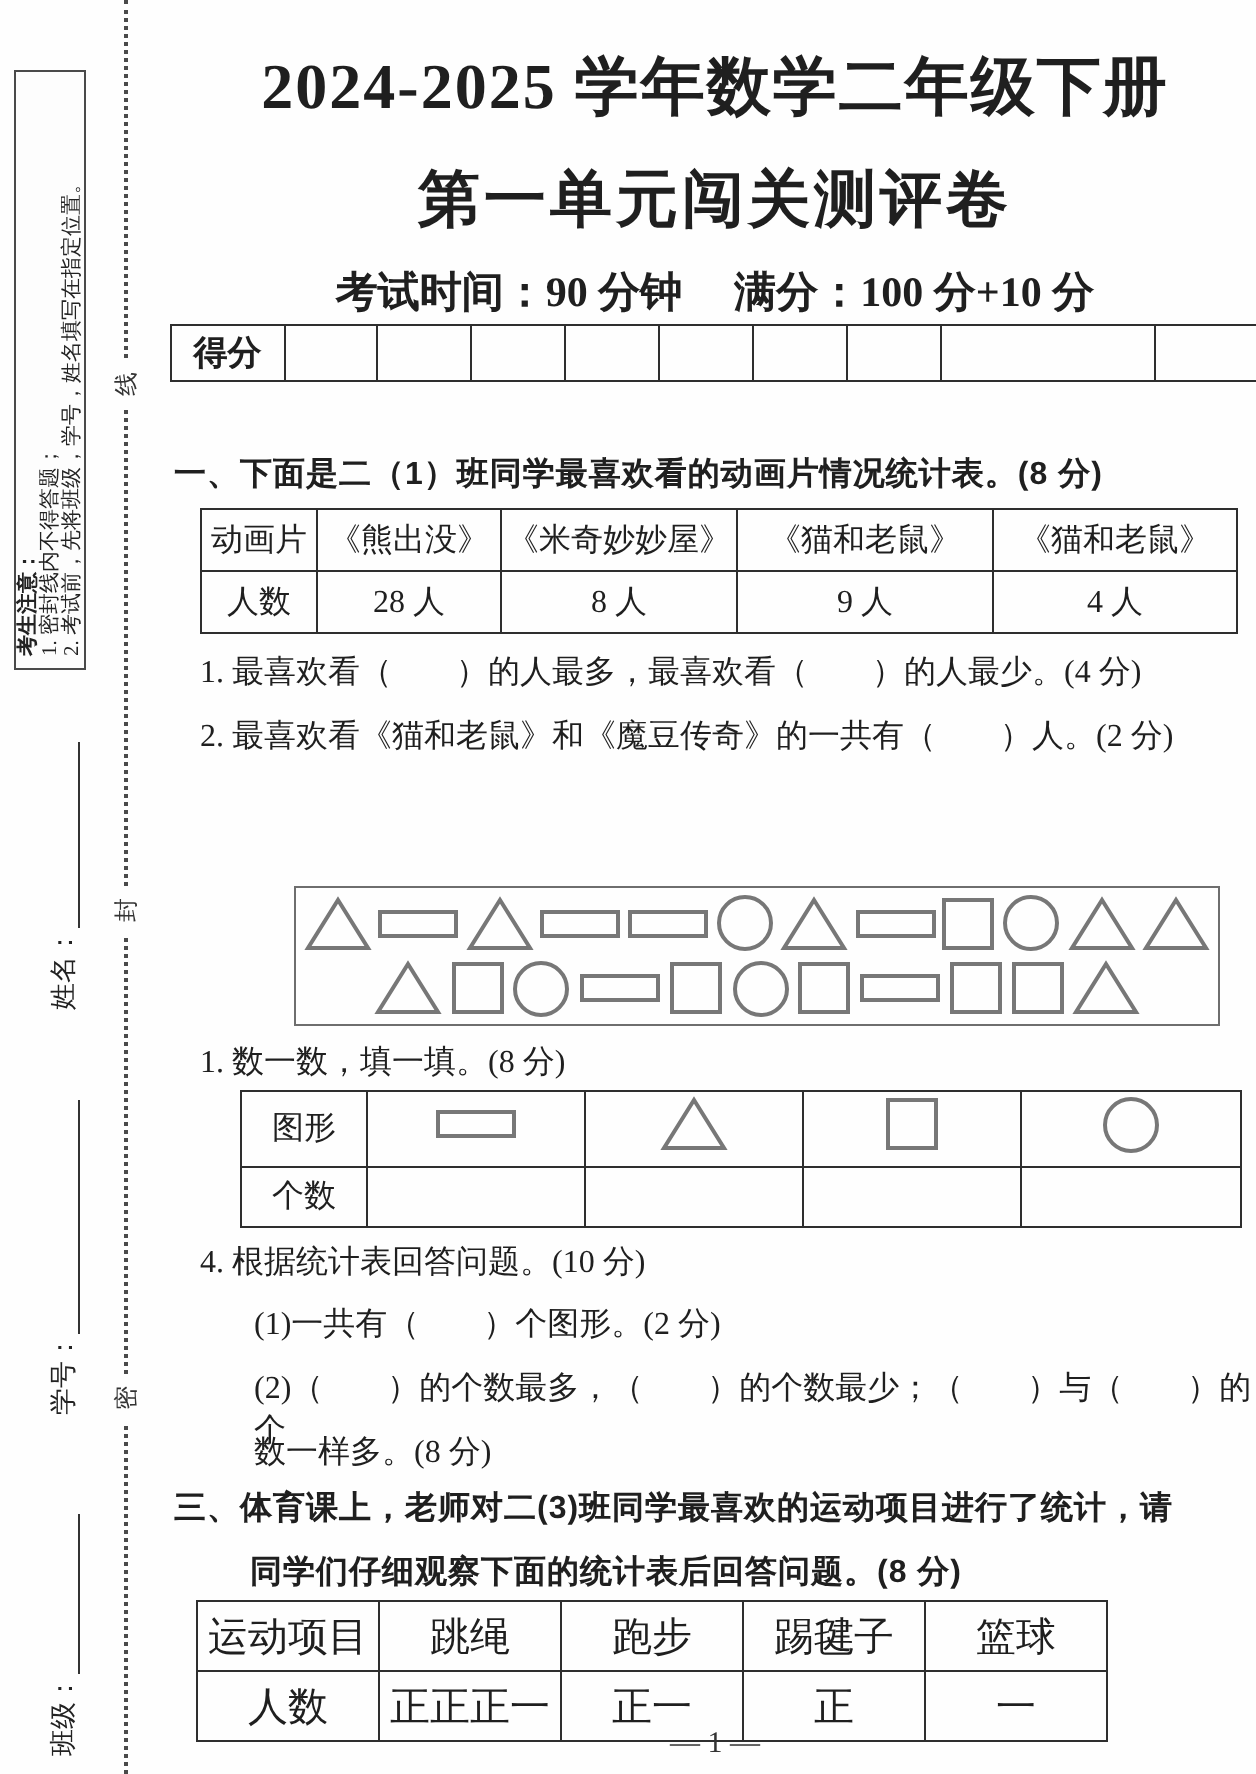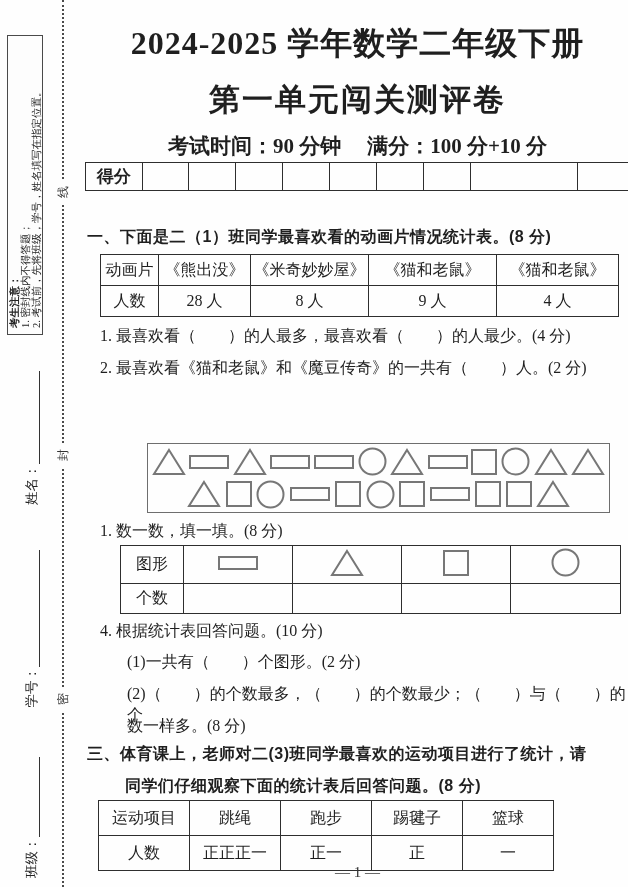--- a/index.html
+++ b/index.html
@@ -71,21 +71,21 @@
   .count-table .r-count td{height:29px;}
 
   .s2-q2{top:621px;left:15px;}
   .s2-q2-1{top:652px;left:42px;}
   .s2-q2-2a{top:684px;left:42px;}
   .s2-q2-2b{top:716px;left:42px;}
 
   .s3-head1{top:744px;left:2px;}
   .s3-head2{top:776px;left:40px;}
   .sports-table{top:800px;left:13px;}
-  .sports-table td{height:34px;font-size:16px;padding:0;border-radius:15px;}
+  .sports-table td{height:34px;font-size:20px;padding:0;border-radius:15px;}
 
   .footer{top:864px;left:0;width:100%;text-align:center;font-size:15px;color:#333;}
 </style>
 </head>
 <body>
 
 <div class="page">
 
   <div class="seal-line"></div>
   <span class="seal-char" style="top:183px;">线</span>

